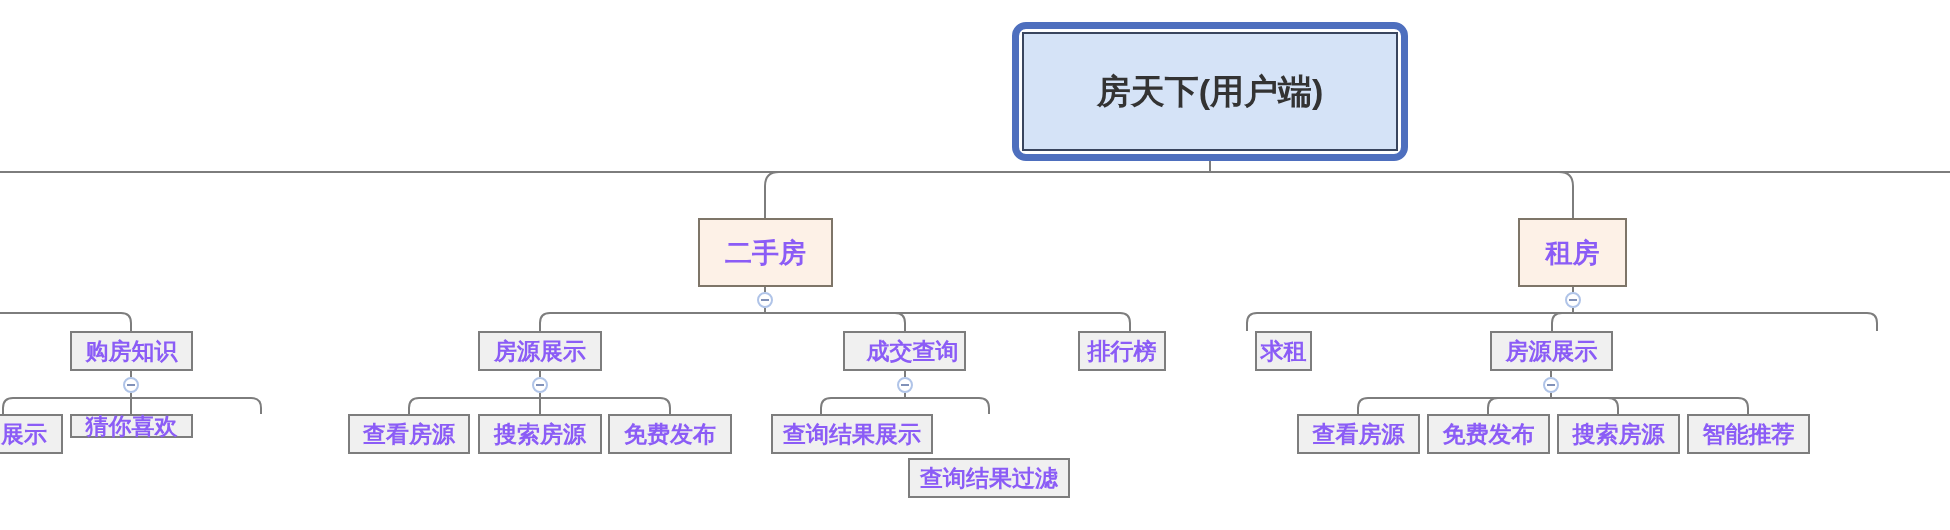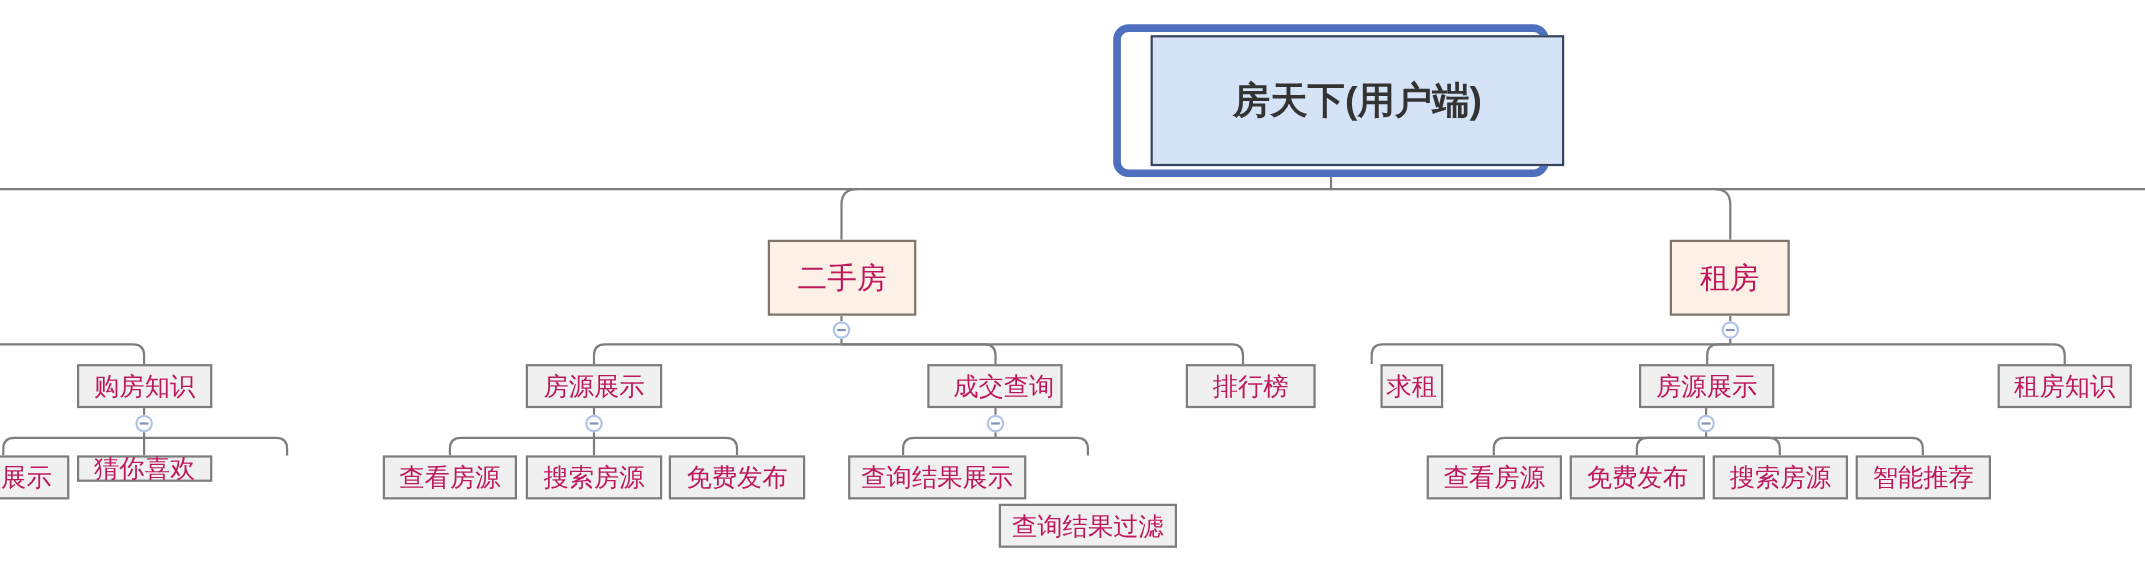--- a/index.html
+++ b/index.html
@@ -8,37 +8,37 @@
     width:1950px;height:530px;
     overflow:hidden;
     background:#ffffff;
     font-family:"Liberation Sans",sans-serif;
   }
   #wires{position:absolute;left:0;top:0;width:1950px;height:530px;}
   .node{
     position:absolute;box-sizing:border-box;
     background:#f0f0f0;border:2px solid #7d7d7d;
     display:flex;align-items:center;justify-content:center;
-    font-weight:normal;color:#be185d;font-size:23px;
+    font-weight:bold;color:#8b5cf6;font-size:23px;
     white-space:nowrap;cursor:default;
   }
   .branch{
     background:#fdf1e7;border-color:#7e7568;font-size:27px;
   }
   .root-outer{
     position:absolute;box-sizing:border-box;
     left:1012px;top:22px;width:396px;height:139px;
     border:7px solid #4e6fbe;border-radius:14px;
     background:#ffffff;padding:3px;
   }
   .root-inner{
     box-sizing:border-box;width:100%;height:100%;
     background:#d5e3f7;border:2px solid #39455e;
     display:flex;align-items:center;justify-content:center;
-    font-weight:bold;color:#333333;font-size:34px;white-space:nowrap;margin-left:24px;
+    font-weight:bold;color:#333333;font-size:34px;white-space:nowrap;
   }
   .collapse{
     position:absolute;box-sizing:border-box;
     width:16px;height:16px;border-radius:50%;
     background:#ffffff;border:2px solid #b0c4e8;
     display:flex;align-items:center;justify-content:center;
     cursor:pointer;
   }
   .collapse .bar{width:8px;height:2px;background:#8191b8;}
 </style>
@@ -91,24 +91,23 @@
   <div class="root-outer">
     <div class="root-inner">房天下(用户端)</div>
   </div>
 
   <div class="node branch" style="left:698px;top:218px;width:135px;height:69px;">二手房</div>
   <div class="node branch" style="left:1518px;top:218px;width:109px;height:69px;">租房</div>
 
   <div class="node" style="left:70px;top:331px;width:123px;height:40px;">购房知识</div>
   <div class="node" style="left:478px;top:331px;width:124px;height:40px;">房源展示</div>
   <div class="node" style="left:843px;top:331px;width:123px;height:40px;padding-left:16px;">成交查询</div>
-  <div class="node" style="left:1078px;top:331px;width:118px;height:40px;">排行榜</div>
+  <div class="node" style="left:1078px;top:331px;width:88px;height:40px;">排行榜</div>
   <div class="node" style="left:1255px;top:331px;width:57px;height:40px;">求租</div>
   <div class="node" style="left:1490px;top:331px;width:123px;height:40px;">房源展示</div>
-  <div class="node" style="left:1816px;top:331px;width:122px;height:40px;">租房知识</div>
 
   <div class="node" style="left:-58px;top:414px;width:121px;height:40px;justify-content:flex-end;padding-right:14px;">展示</div>
   <div class="node" style="left:70px;top:414px;width:123px;height:24px;">猜你喜欢</div>
 
   <div class="node" style="left:348px;top:414px;width:122px;height:40px;">查看房源</div>
   <div class="node" style="left:478px;top:414px;width:124px;height:40px;">搜索房源</div>
   <div class="node" style="left:608px;top:414px;width:124px;height:40px;">免费发布</div>
 
   <div class="node" style="left:740px;top:414px;width:162px;height:40px;margin-left:31px;">查询结果展示</div>
   <div class="node" style="left:908px;top:414px;width:162px;height:40px;margin-top:44px;">查询结果过滤</div>

